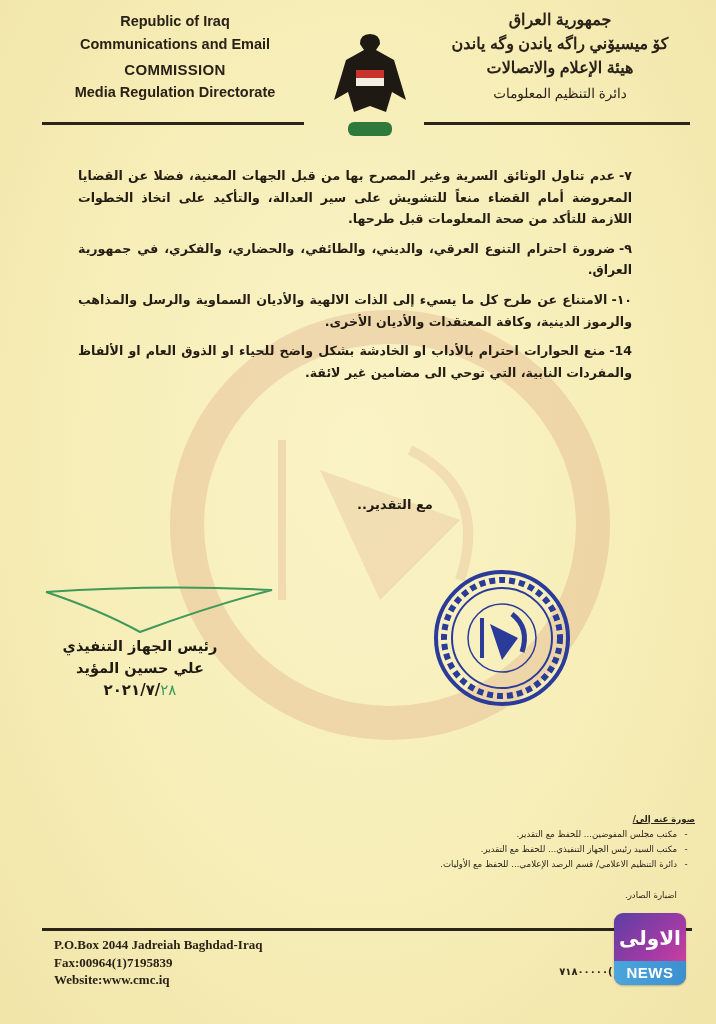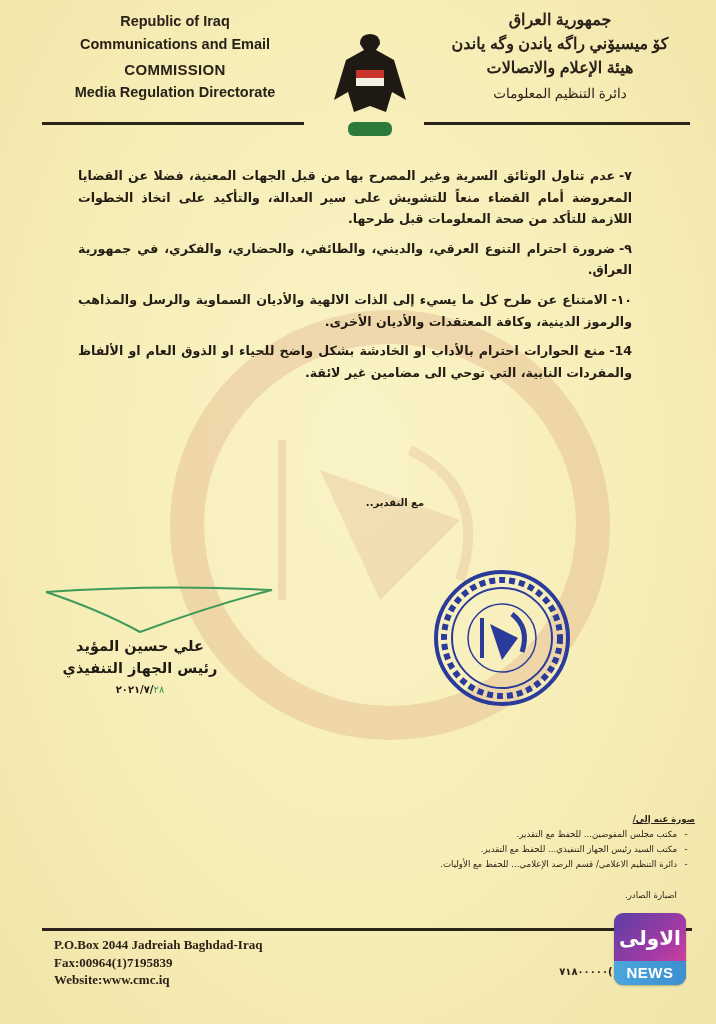--- a/index.html
+++ b/index.html
@@ -43,30 +43,30 @@
   
   .body {
     position:absolute; left:70px; top:157px; width:570px; direction:rtl; text-align:justify;
     font-family:"DejaVu Sans", sans-serif; font-size:12.6px; line-height:21.6px; font-weight:bold;
     color:#231c12;
   }
   .item { margin:8px; text-align-last:right; }
   .item .num { margin-left:4px; }
   .closing {
     position:absolute; left:320px; top:497px; width:150px; text-align:center; direction:rtl;
-    font-size:10px; font-weight:bold;
+    font-size:13px; font-weight:bold;
   }
   
   .sig-svg { position:absolute; left:40px; top:580px; width:240px; height:60px; }
   .signer {
     position:absolute; left:60px; top:635px; width:160px; text-align:center; direction:rtl;
     font-weight:bold; color:#1f1a12;
   }
   .signer .n { font-size:14.5px; line-height:22px; }
-  .signer .d { font-size:10px; line-height:22px; direction:ltr; unicode-bidi:plaintext; letter-spacing:1px;}
+  .signer .d { font-size:15px; line-height:22px; direction:ltr; unicode-bidi:plaintext; letter-spacing:1px;}
   .signer .d .hand { color:#3f9a5a; font-weight:normal; }
   
   .stamp { position:absolute; left:432px; top:568px; width:140px; height:140px; }
 
   
   .cc {
     position:absolute; left:420px; top:812px; width:275px; direction:rtl; text-align:right;
     font-size:8.6px; line-height:15px; color:#2a2218;
   }
   .cc .title { text-decoration:underline; font-weight:bold; }
@@ -139,22 +139,22 @@
   <p class="item"><span class="num">١٠-</span><span>الامتناع عن طرح كل ما يسيء إلى الذات الالهية والأديان السماوية والرسل والمذاهب والرموز الدينية، وكافة المعتقدات والأديان الأخرى.</span></p>
   <p class="item"><span class="num">14-</span><span>منع الحوارات احترام بالأداب او الخادشة بشكل واضح للحياء او الذوق العام او الألفاظ والمفردات النابية، التي توحي الى مضامين غير لائقة.</span></p>
 </div>
 
 <div class="closing">مع التقدير..</div>
 
 <svg class="sig-svg" viewBox="0 0 240 60">
   <path d="M6 12 Q120 4 232 10 Q170 26 100 52 Q60 30 6 12" stroke="#3f9a5a" stroke-width="2" fill="none"></path>
 </svg>
 <div class="signer">
+  <div class="n">رئيس الجهاز التنفيذي</div>
   <div class="n">علي حسين المؤيد</div>
-  <div class="n">رئيس الجهاز التنفيذي</div>
   <div class="d"><span>٢٠٢١/٧/</span><span class="hand">٢٨</span></div>
 </div>
 
 <svg class="stamp" viewBox="0 0 140 140">
   <circle cx="70" cy="70" r="66" fill="none" stroke="#2b3b9a" stroke-width="4"></circle>
   <circle cx="70" cy="70" r="58" fill="none" stroke="#2b3b9a" stroke-width="6" stroke-dasharray="6 4"></circle>
   <circle cx="70" cy="70" r="50" fill="none" stroke="#2b3b9a" stroke-width="2"></circle>
   <circle cx="70" cy="70" r="34" fill="none" stroke="#2b3b9a" stroke-width="1.5"></circle>
   <rect x="48" y="50" width="4" height="40" fill="#2b3b9a"></rect>
   <path d="M58 56 L86 70 L70 92 Z" fill="#2b3b9a"></path>

